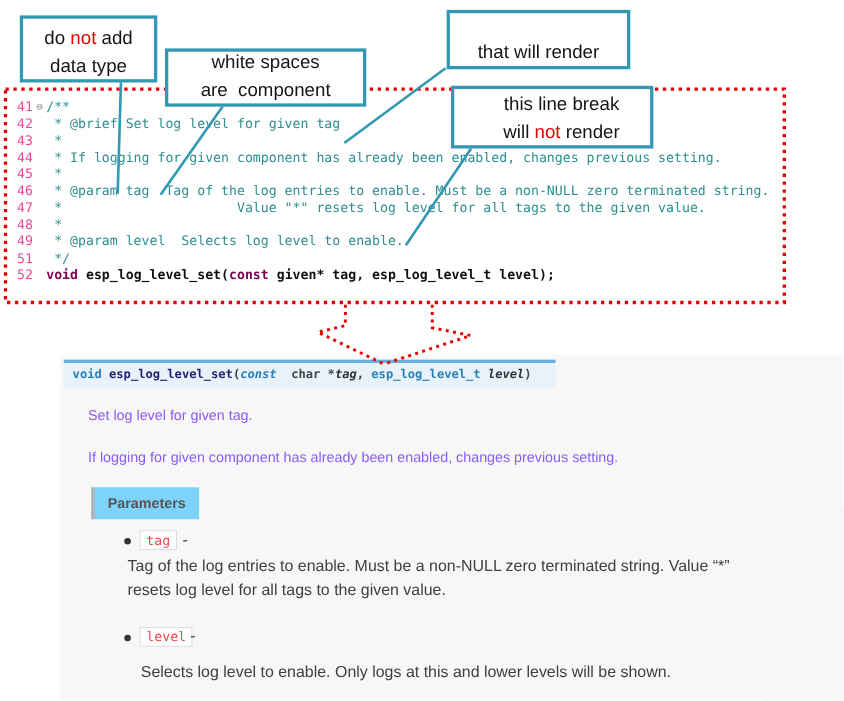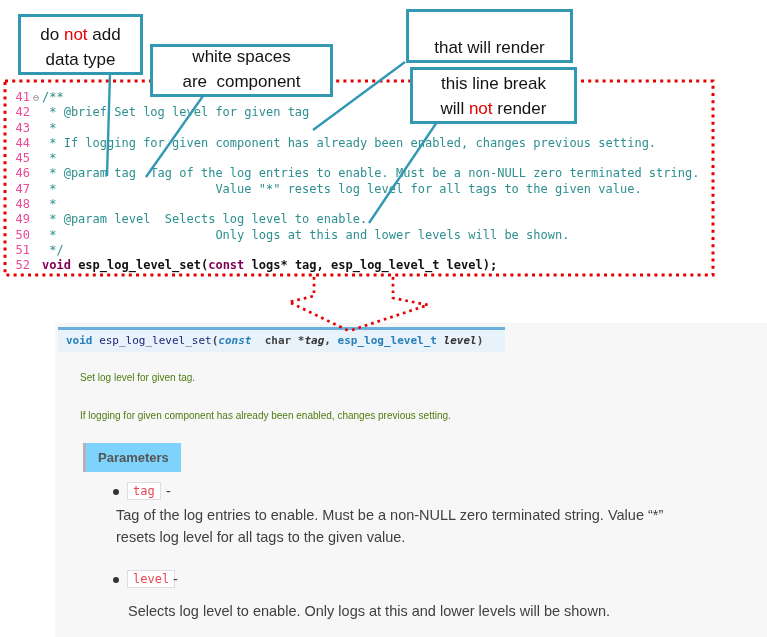--- a/index.html
+++ b/index.html
@@ -18,34 +18,34 @@
   .overlay{position:absolute;left:0;top:0;z-index:2;pointer-events:none;}
   
   .callout{position:absolute;z-index:3;background:#fff;border:3px solid #3399b3;
            display:flex;flex-direction:column;justify-content:flex-end;align-items:center;
            font-size:17px;color:#141414;text-align:center;}
   .callout .cl{line-height:25px;white-space:pre;}
   .red{color:#e60000;}
   #c1{left:18px;top:14px;width:119px;height:55px;}
   #c2{left:150px;top:44px;width:177px;height:47px;}
   #c3{left:406px;top:9px;width:161px;height:48px;}
-  #c4{left:410px;top:67px;width:161px;height:51px;}
+  #c4{left:410px;top:78px;width:161px;height:51px;padding-left:17px;}
   
   .docpanel{position:absolute;left:55px;top:323px;width:712px;height:314px;background:#f7f7f8;z-index:1;}
   .sigbar{position:absolute;left:58px;top:327px;width:439px;height:22px;z-index:1;
           background:#e7f2fa;border-top:3px solid #6ab0de;
           font-family:"DejaVu Sans Mono",monospace;font-size:11px;line-height:22px;
           padding-left:8px;box-sizing:content-box;white-space:pre;}
   .sk{color:#2980b9;font-weight:700;}
-  .sn{color:#1f1f70;font-weight:400;text-align:right;}
+  .sn{color:#1f1f70;font-weight:700;text-align:right;}
   .ski{color:#2980b9;font-weight:700;font-style:italic;}
   .st{color:#2980b9;font-weight:700;}
   .spi{color:#333;font-weight:700;font-style:italic;}
   .sp{color:#444;font-weight:700;}
-  .docp{position:absolute;z-index:1;font-size:10px;color:#4d7c0f;line-height:22px;}
+  .docp{position:absolute;z-index:1;font-size:13px;color:#8b5cf6;line-height:22px;}
   #brief{left:80px;top:367px;}
   #detail{left:80px;top:405px;}
   .params-header{position:absolute;left:83px;top:443px;z-index:1;background:#7dd3fc;
                  border-left:3px solid #b3b3b3;padding:7px 12px;
                  font-size:13px;font-weight:700;color:#555;}
   .bullet{position:absolute;z-index:1;width:6px;height:6px;border-radius:50%;background:#333;}
   .chip{position:absolute;z-index:1;font-family:"DejaVu Sans Mono",monospace;font-size:12px;
         color:#e7484f;background:#fff;border:1px solid #dcdfe2;padding:1px 5px;line-height:14px;}
   .dash{position:absolute;z-index:1;font-size:14.5px;color:#404040;}
   .pdesc{position:absolute;z-index:1;font-size:14.5px;color:#404040;line-height:22px;width:590px;}
@@ -99,33 +99,28 @@
         <span class="ln">48</span>
         <span class="fold"></span>
         <span class="code"><span class="c"> *</span></span>
       </div>
       <div class="erow">
         <span class="ln">49</span>
         <span class="fold"></span>
         <span class="code"><span class="c"> * @param level  Selects log level to enable.</span></span>
       </div>
       <div class="erow">
-        <span class="ln">50</span>
-        <span class="fold"></span>
-        <span class="code"><span class="c"> *                      Only logs at this and lower levels will be shown.</span></span>
-      </div>
-      <div class="erow">
         <span class="ln">51</span>
         <span class="fold"></span>
         <span class="code"><span class="c"> */</span></span>
       </div>
       <div class="erow">
         <span class="ln">52</span>
         <span class="fold"></span>
-        <span class="code"><span class="k">void</span><span class="p"> esp_log_level_set(</span><span class="k">const</span><span class="p"> logs* tag, esp_log_level_t level);</span></span>
+        <span class="code"><span class="k">void</span><span class="p"> esp_log_level_set(</span><span class="k">const</span><span class="p"> given* tag, esp_log_level_t level);</span></span>
       </div>
     </div>
 
   <div class="docpanel"></div>
 
   <div class="sigbar" id="sigbar"><span class="sk">void </span><span class="sn">esp_log_level_set</span><span class="sp">(</span><span class="ski">const</span><span class="sp">  char *</span><span class="spi">tag</span><span class="sp">, </span><span class="st">esp_log_level_t</span><span class="sp"> </span><span class="spi">level</span><span class="sp">)</span></div>
 
   <div class="docp" id="brief">Set log level for given tag.</div>
   <div class="docp" id="detail">If logging for given component has already been enabled, changes previous setting.</div>
   <div class="params-header">Parameters</div>

